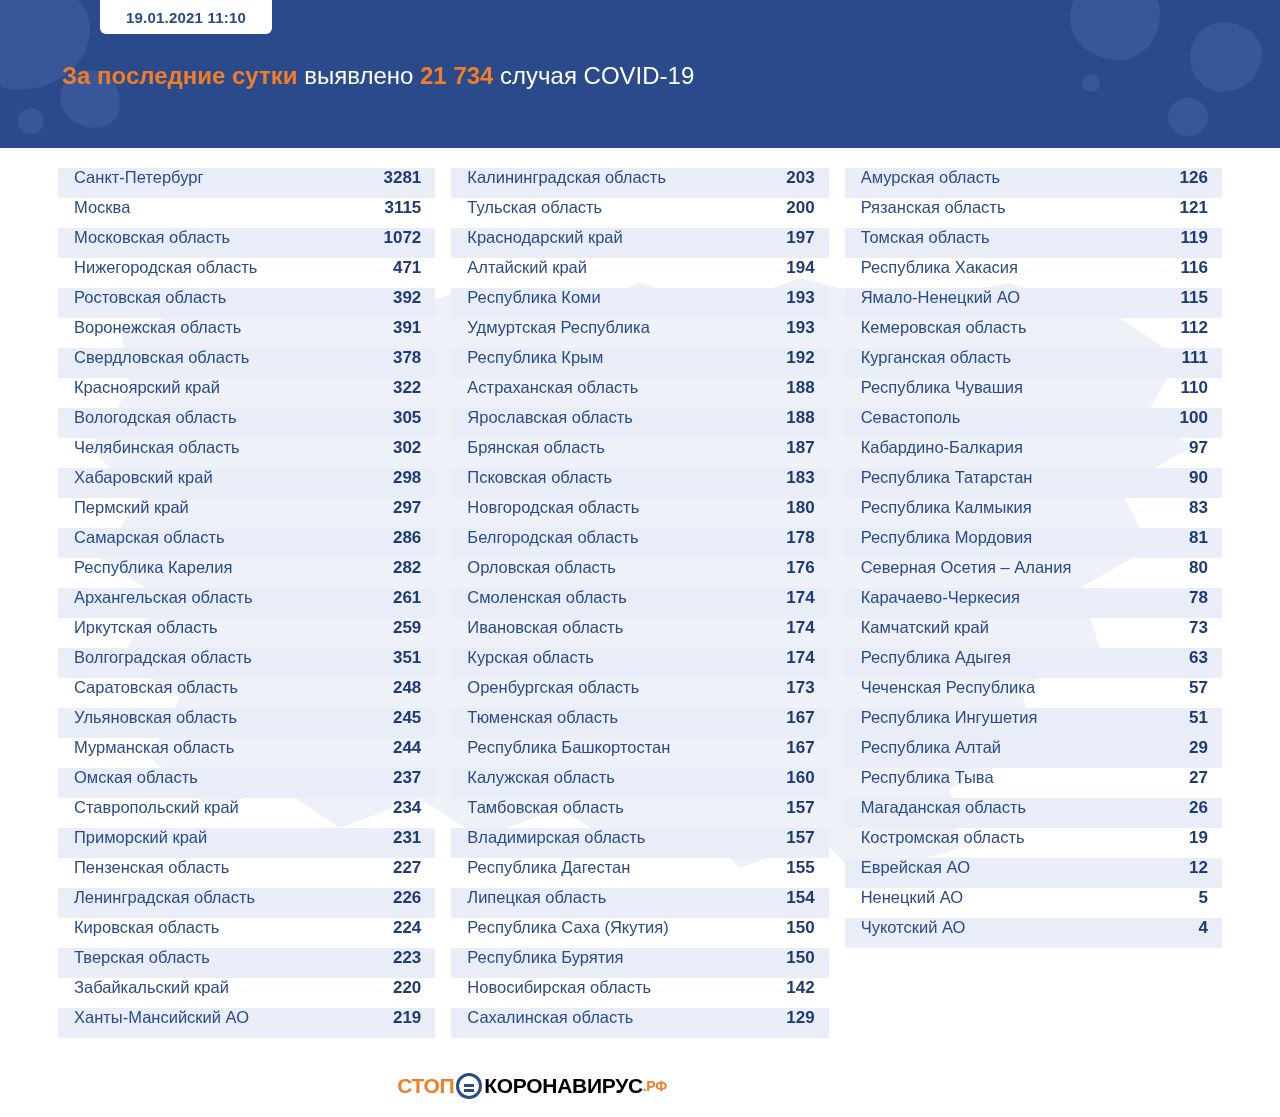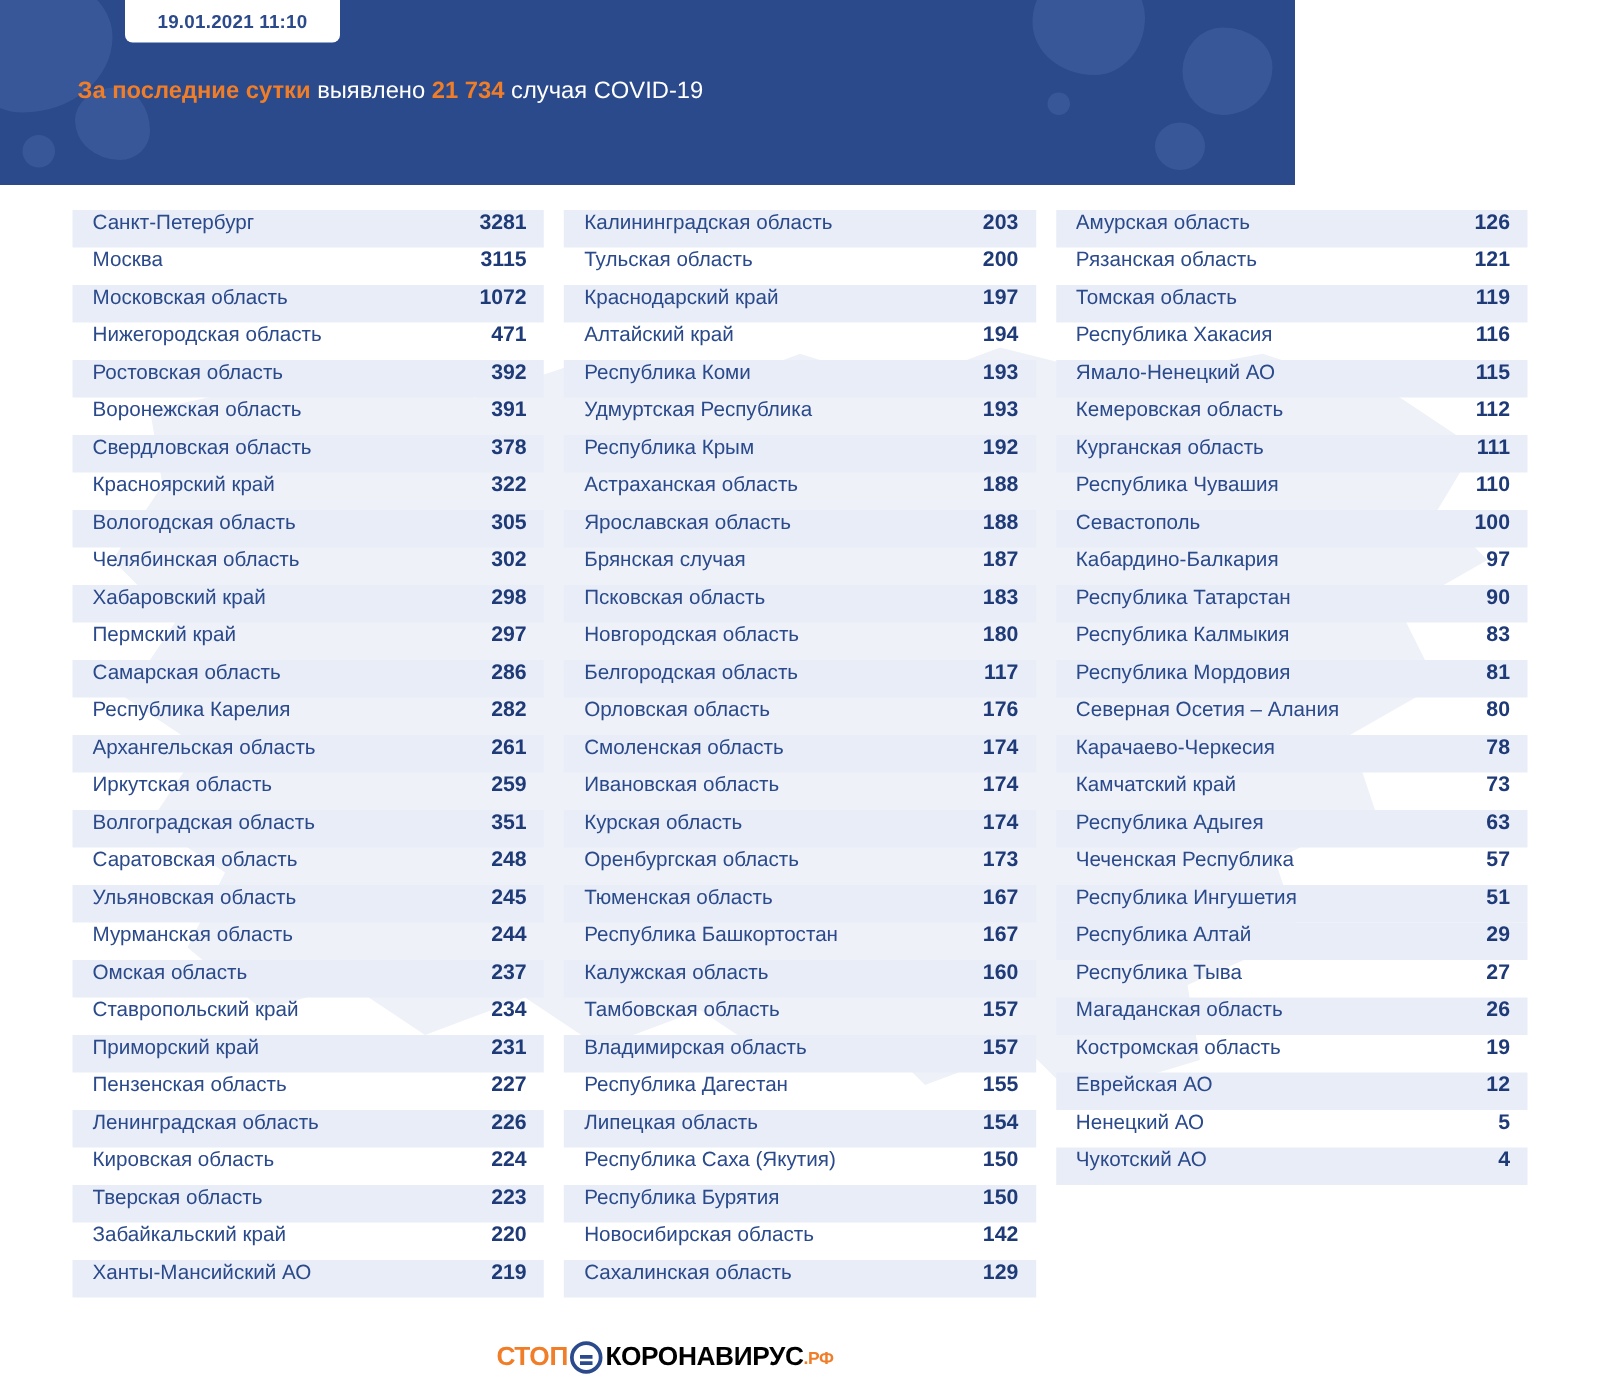--- a/index.html
+++ b/index.html
@@ -11,21 +11,21 @@
     height: 1117px;
     background: #ffffff;
     font-family: "Liberation Sans", sans-serif;
     position: relative;
     overflow: hidden;
   }
 
   
   .header {
     position: relative;
-    width: 1036px;
+    width: 1280px;
     height: 148px;
     background: #2b4a8b;
     overflow: hidden;
   }
   .header .blob {
     position: absolute;
     background: #3c5c9e;
     border-radius: 50%;
     opacity: 0.75;
   }
@@ -52,21 +52,21 @@
     color: #2b4a8b;
     font-size: 15px;
     font-weight: bold;
     letter-spacing: 0.2px;
   }
 
   .headline {
     position: absolute;
     left: 62px;
     top: 62px;
-    font-size: 19px;
+    font-size: 24px;
     color: #ffffff;
     font-weight: bold;
     white-space: nowrap;
   }
   .headline .accent { color: #f07d28; }
   .headline .light { font-weight: normal; }
 
   
   .map-bg {
     position: absolute;
@@ -342,34 +342,34 @@
         </div>
       <div class="row">
           <span class="name">Астраханская область</span>
           <span class="val">188</span>
         </div>
       <div class="row alt">
           <span class="name">Ярославская область</span>
           <span class="val">188</span>
         </div>
       <div class="row">
-          <span class="name">Брянская случая</span>
+          <span class="name">Брянская область</span>
           <span class="val">187</span>
         </div>
       <div class="row alt">
           <span class="name">Псковская область</span>
           <span class="val">183</span>
         </div>
       <div class="row">
           <span class="name">Новгородская область</span>
           <span class="val">180</span>
         </div>
       <div class="row alt">
           <span class="name">Белгородская область</span>
-          <span class="val">117</span>
+          <span class="val">178</span>
         </div>
       <div class="row">
           <span class="name">Орловская область</span>
           <span class="val">176</span>
         </div>
       <div class="row alt">
           <span class="name">Смоленская область</span>
           <span class="val">174</span>
         </div>
       <div class="row">

